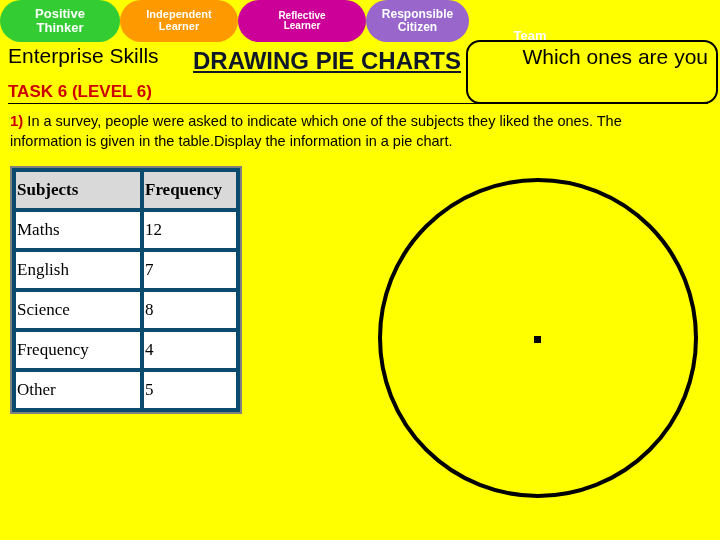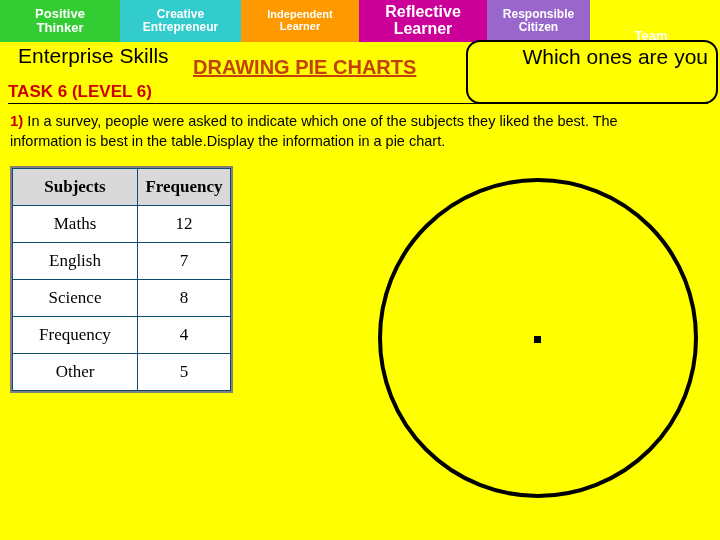--- a/index.html
+++ b/index.html
@@ -24,46 +24,47 @@
   .skill-cell {
     display: flex;
     align-items: center;
     justify-content: center;
     text-align: center;
     font-weight: bold;
     color: #ffffff;
     line-height: 1.05;
     box-sizing: border-box;
     padding: 0 2px;
+    border-radius: 21px;
   }
   .skill-cell span { display: block; }
 
   
   #title-row {
     position: absolute;
     top: 44px;
     left: 0;
     width: 720px;
     height: 28px;
   }
   #enterprise-skills {
     position: absolute;
-    left: 18px;
+    left: 8px;
     top: 0px;
     font-size: 21px;
     color: #000000;
     white-space: nowrap;
   }
   #drawing-pie-charts {
     position: absolute;
     left: 193px;
-    top: 12px;
-    font-size: 20px;
-    font-weight: bold;
-    color: #c2410c;
+    top: 3px;
+    font-size: 24px;
+    font-weight: bold;
+    color: #0f172a;
     text-decoration: underline;
     white-space: nowrap;
   }
 
   
   #which-ones-bubble {
     position: absolute;
     right: 2px;
     top: 40px;
     width: 252px;
@@ -123,23 +124,23 @@
     top: 166px;
     border: 2px solid #808080;
     background: #ffffff;
   }
   table#data-table {
     border-collapse: collapse;
     font-family: "Liberation Serif", serif;
   }
   table#data-table th,
   table#data-table td {
-    border: 1px solid #0c4a6e;
+    border: 4px solid #0c4a6e;
     height: 34px;
-    text-align: center;
+    text-align: left;
     vertical-align: middle;
     color: #000000;
   }
   table#data-table th {
     background: #D9D9D9;
     font-size: 17px;
     font-weight: bold;
   }
   table#data-table td {
     background: #ffffff;
@@ -174,33 +175,27 @@
 </head>
 <body>
 
 <div id="skill-bar">
   <div class="skill-cell" style="background:#33CC33; width:120px; font-size:13px;">
     <div>
       <span>Positive</span>
       <span>Thinker</span>
     </div>
   </div>
-  <div class="skill-cell" style="background:#33CCCC; width:121px; font-size:12px;">
-    <div>
-      <span>Creative</span>
-      <span>Entrepreneur</span>
-    </div>
-  </div>
   <div class="skill-cell" style="background:#FF9900; width:118px; font-size:11px;">
     <div>
       <span>Independent</span>
       <span>Learner</span>
     </div>
   </div>
-  <div class="skill-cell" style="background:#CC0099; width:128px; font-size:16px;">
+  <div class="skill-cell" style="background:#CC0099; width:128px; font-size:10px;">
     <div>
       <span>Reflective</span>
       <span>Learner</span>
     </div>
   </div>
   <div class="skill-cell" style="background:#9966CC; width:103px; font-size:12px;">
     <div>
       <span>Responsible</span>
       <span>Citizen</span>
     </div>
@@ -219,21 +214,21 @@
 </div>
 
 <div id="which-ones-bubble">
   <div class="bubble-text">Which ones are you</div>
 </div>
 
 <div id="task-heading">TASK 6 (LEVEL 6)</div>
 <div id="hrule"></div>
 
 <div id="question-block">
-  <span id="q-number">1)</span><span> In a survey, people were asked to indicate which one of the subjects they liked the best. The information is best in the table.Display the information in a pie chart.</span>
+  <span id="q-number">1)</span><span> In a survey, people were asked to indicate which one of the subjects they liked the ones. The information is given in the table.Display the information in a pie chart.</span>
 </div>
 
 <div id="data-table-wrap">
   <table id="data-table">
     <thead>
       <tr>
         <th class="col-subject">Subjects</th>
         <th class="col-freq">Frequency</th>
       </tr>
     </thead>

